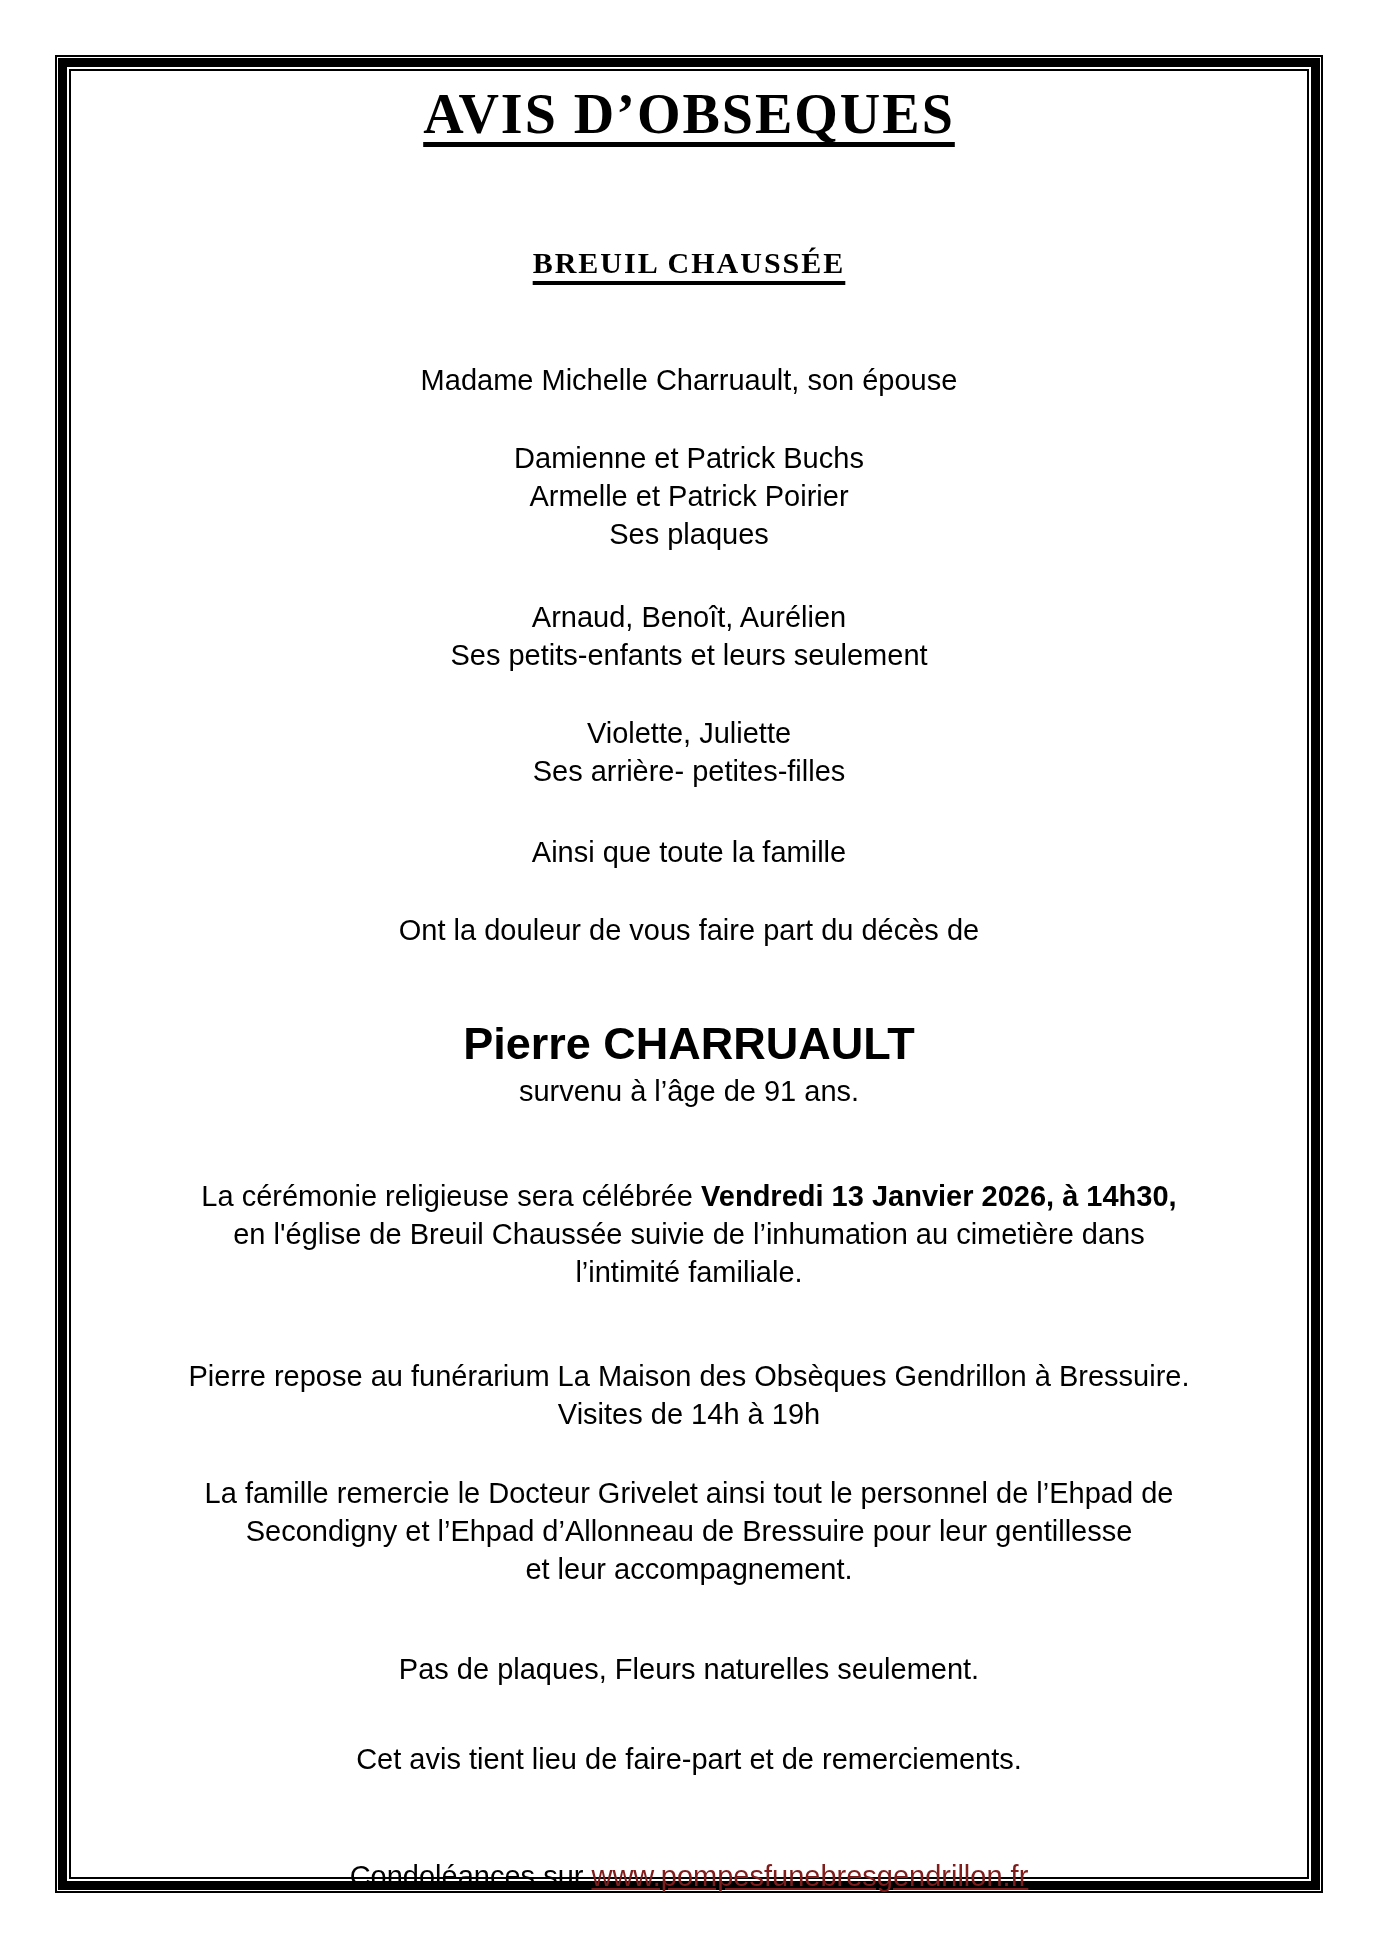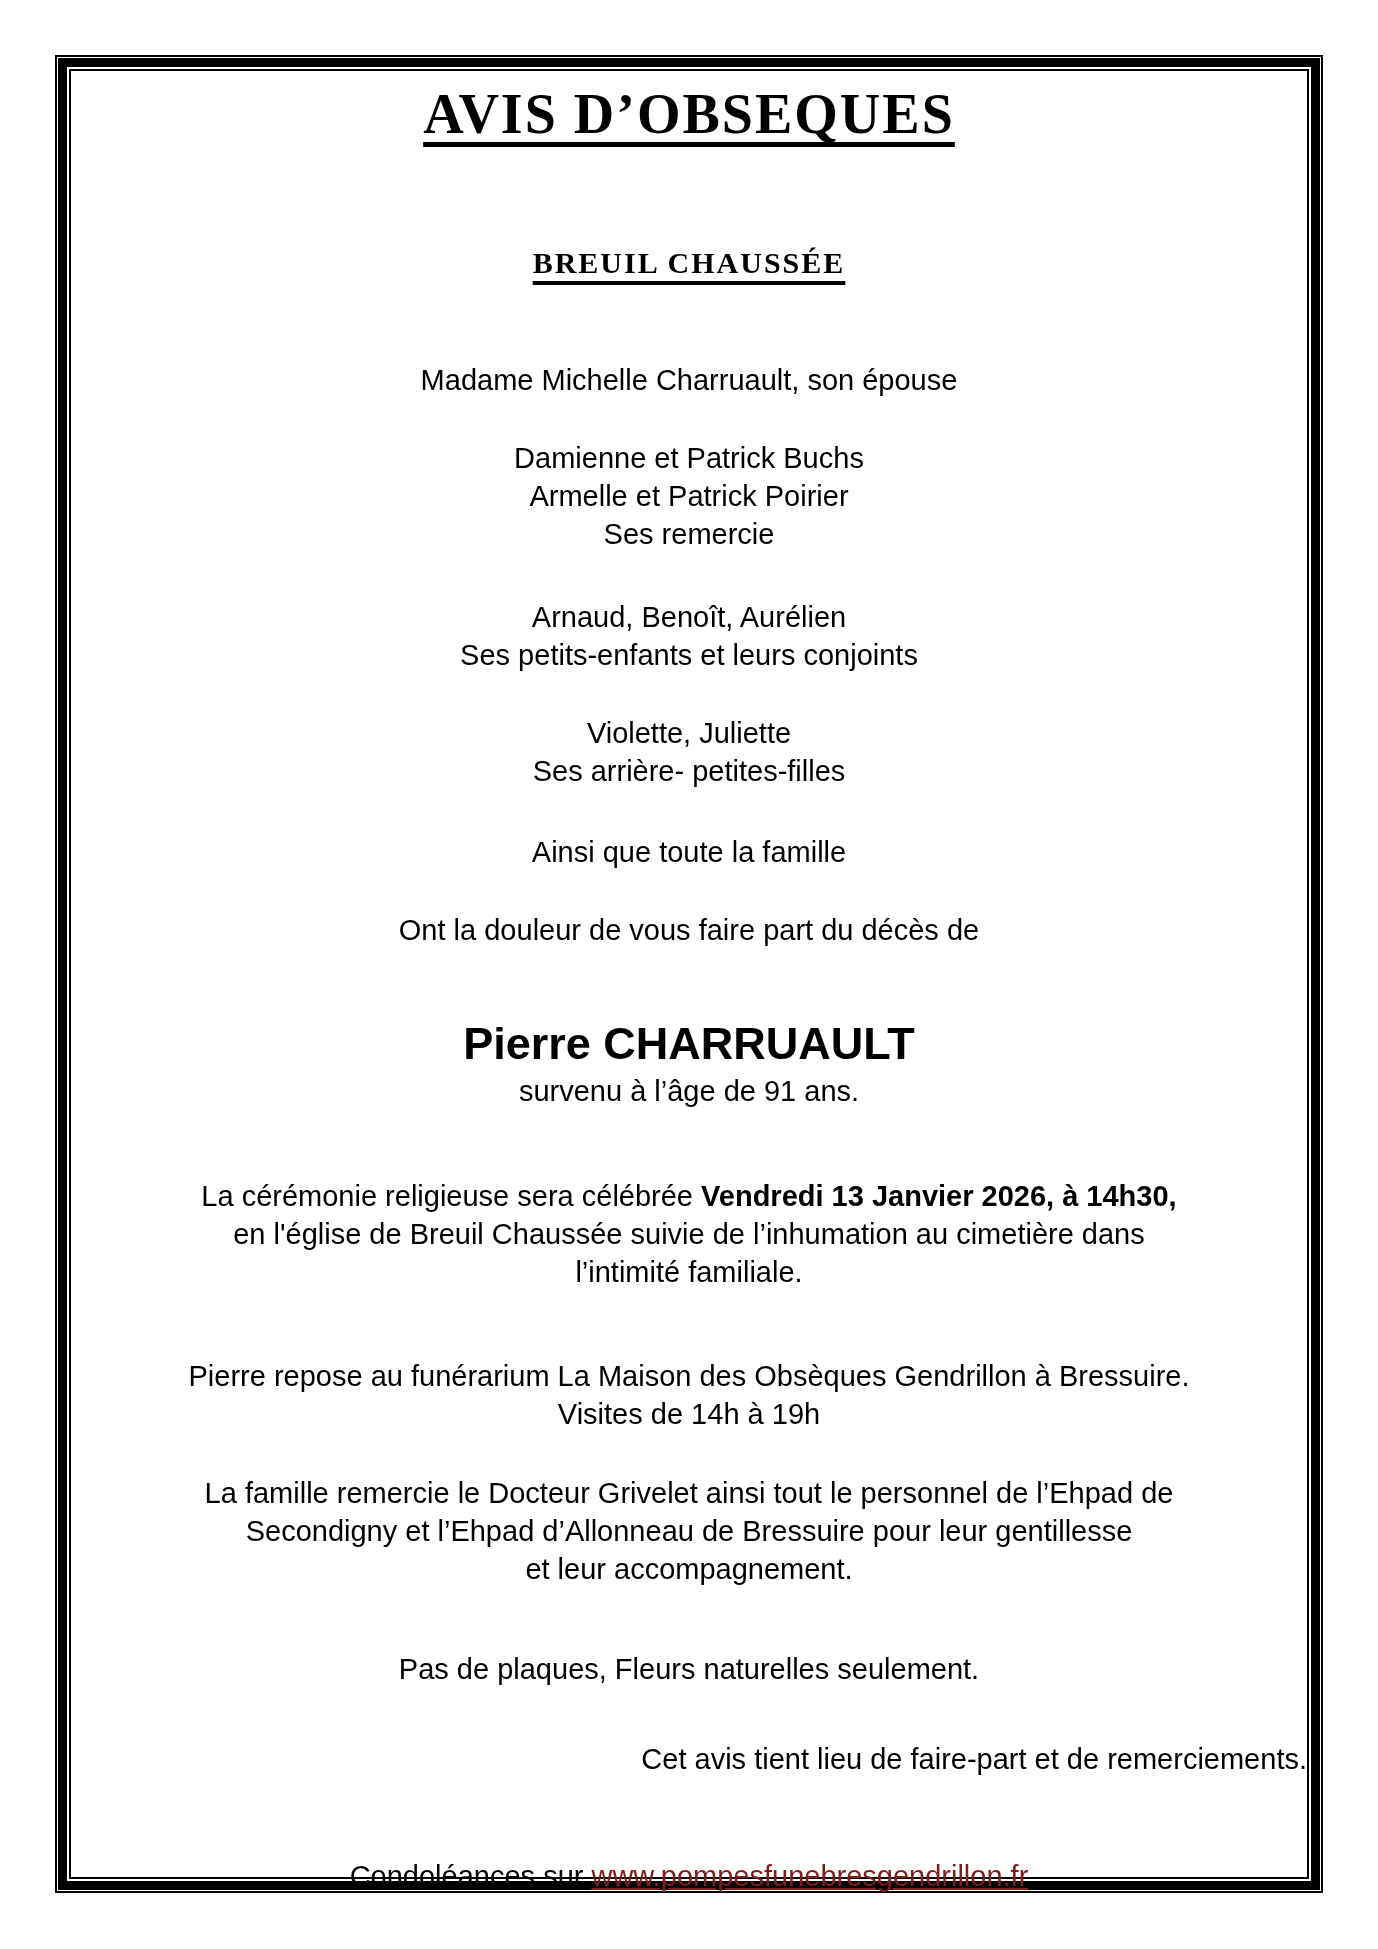--- a/index.html
+++ b/index.html
@@ -70,21 +70,21 @@
   .p-grand       { margin-top: 45px; }
   .p-great       { margin-top: 40px; }
   .p-ainsi       { margin-top: 43px; }
   .p-ont         { margin-top: 40px; }
   .p-name        { margin-top: 70px; font-size: 45px; line-height: 50px; font-weight: bold; }
   .p-age         { margin-top: 3px; }
   .p-ceremony    { margin-top: 67px; }
   .p-repose      { margin-top: 66px; }
   .p-thanks      { margin-top: 41px; }
   .p-flowers     { margin-top: 62px; }
-  .p-notice      { margin-top: 52px; text-align: right; }
+  .p-notice      { margin-top: 52px; }
   .p-condol      { margin-top: 79px; }
   strong { font-weight: bold; }
   a.condol-link {
     color: #7f1d1d;
     text-decoration: underline;
   }
 </style>
 </head>
 <body>
 
@@ -96,26 +96,26 @@
 
           <h1 class="doc-title">AVIS D’OBSEQUES</h1>
 
           <h2 class="commune">BREUIL CHAUSSÉE</h2>
 
           <p class="p-spouse">Madame Michelle Charruault, son épouse</p>
 
           <p class="p-children">
             <span>Damienne et Patrick Buchs</span><br>
             <span>Armelle et Patrick Poirier</span><br>
-            <span>Ses remercie</span>
+            <span>Ses plaques</span>
           </p>
 
           <p class="p-grand">
             <span>Arnaud, Benoît, Aurélien</span><br>
-            <span>Ses petits-enfants et leurs conjoints</span>
+            <span>Ses petits-enfants et leurs seulement</span>
           </p>
 
           <p class="p-great">
             <span>Violette, Juliette</span><br>
             <span>Ses arrière- petites-filles</span>
           </p>
 
           <p class="p-ainsi">Ainsi que toute la famille</p>
 
           <p class="p-ont">Ont la douleur de vous faire part du décès de</p>

